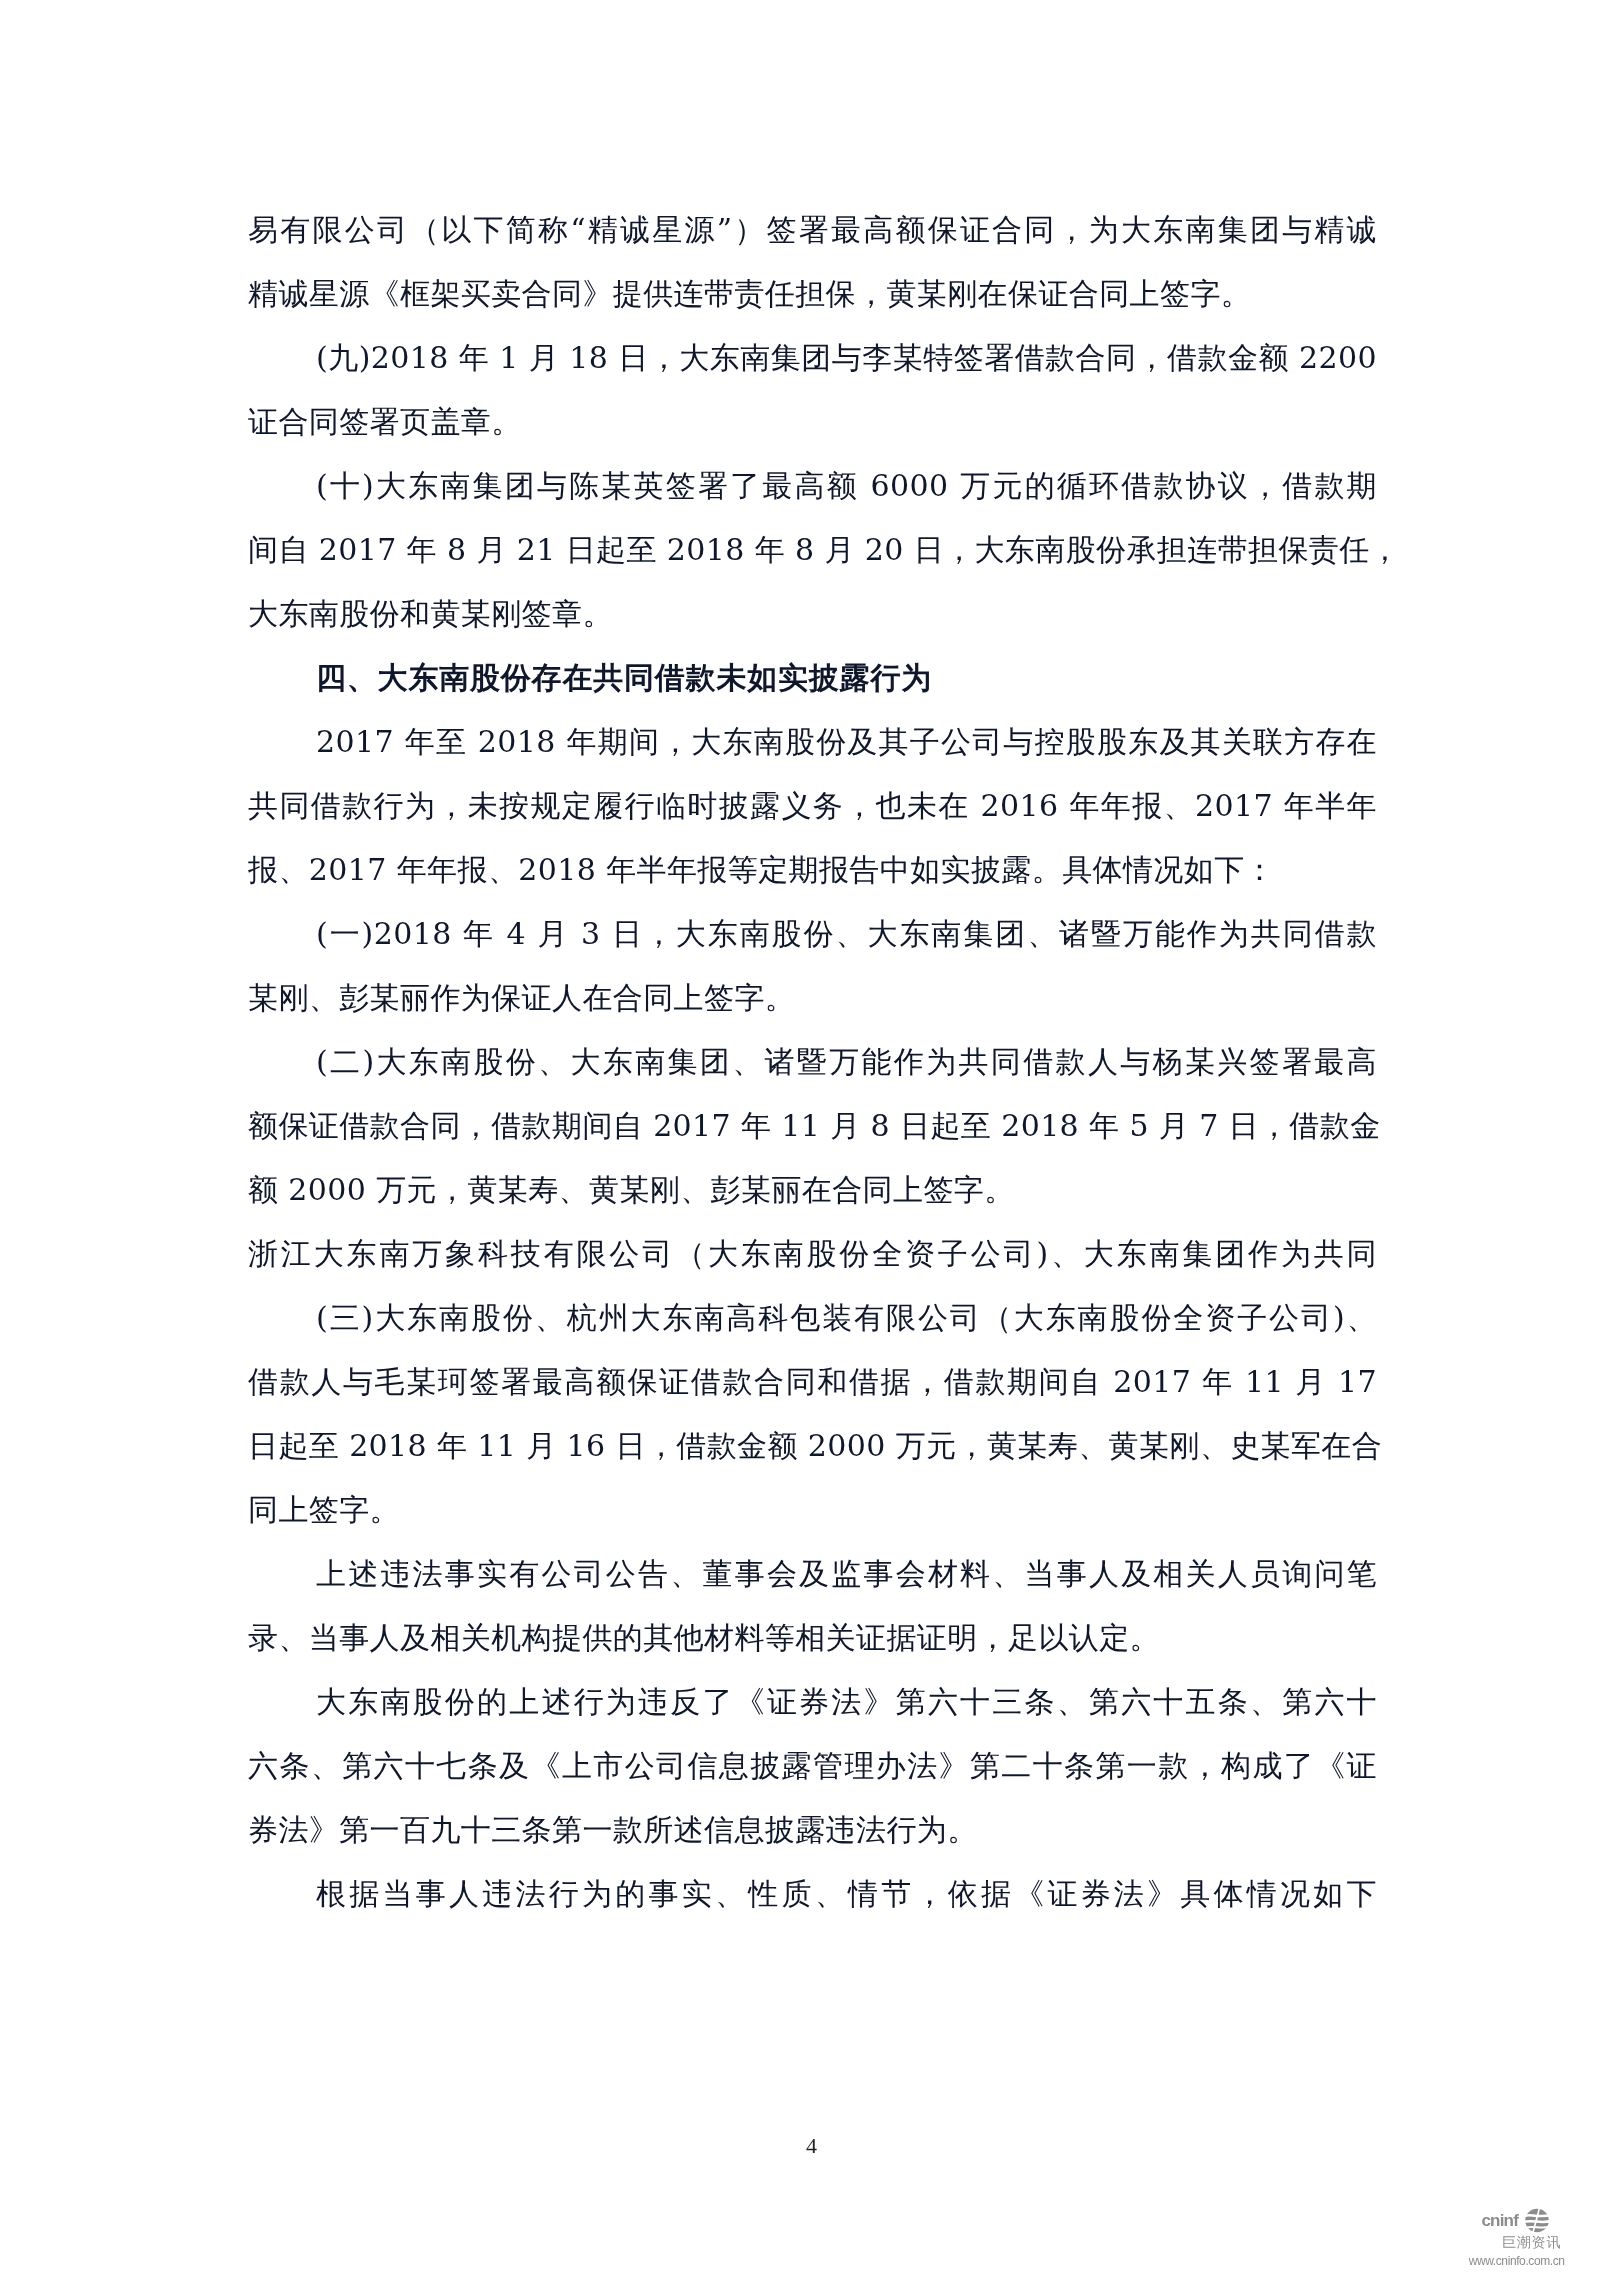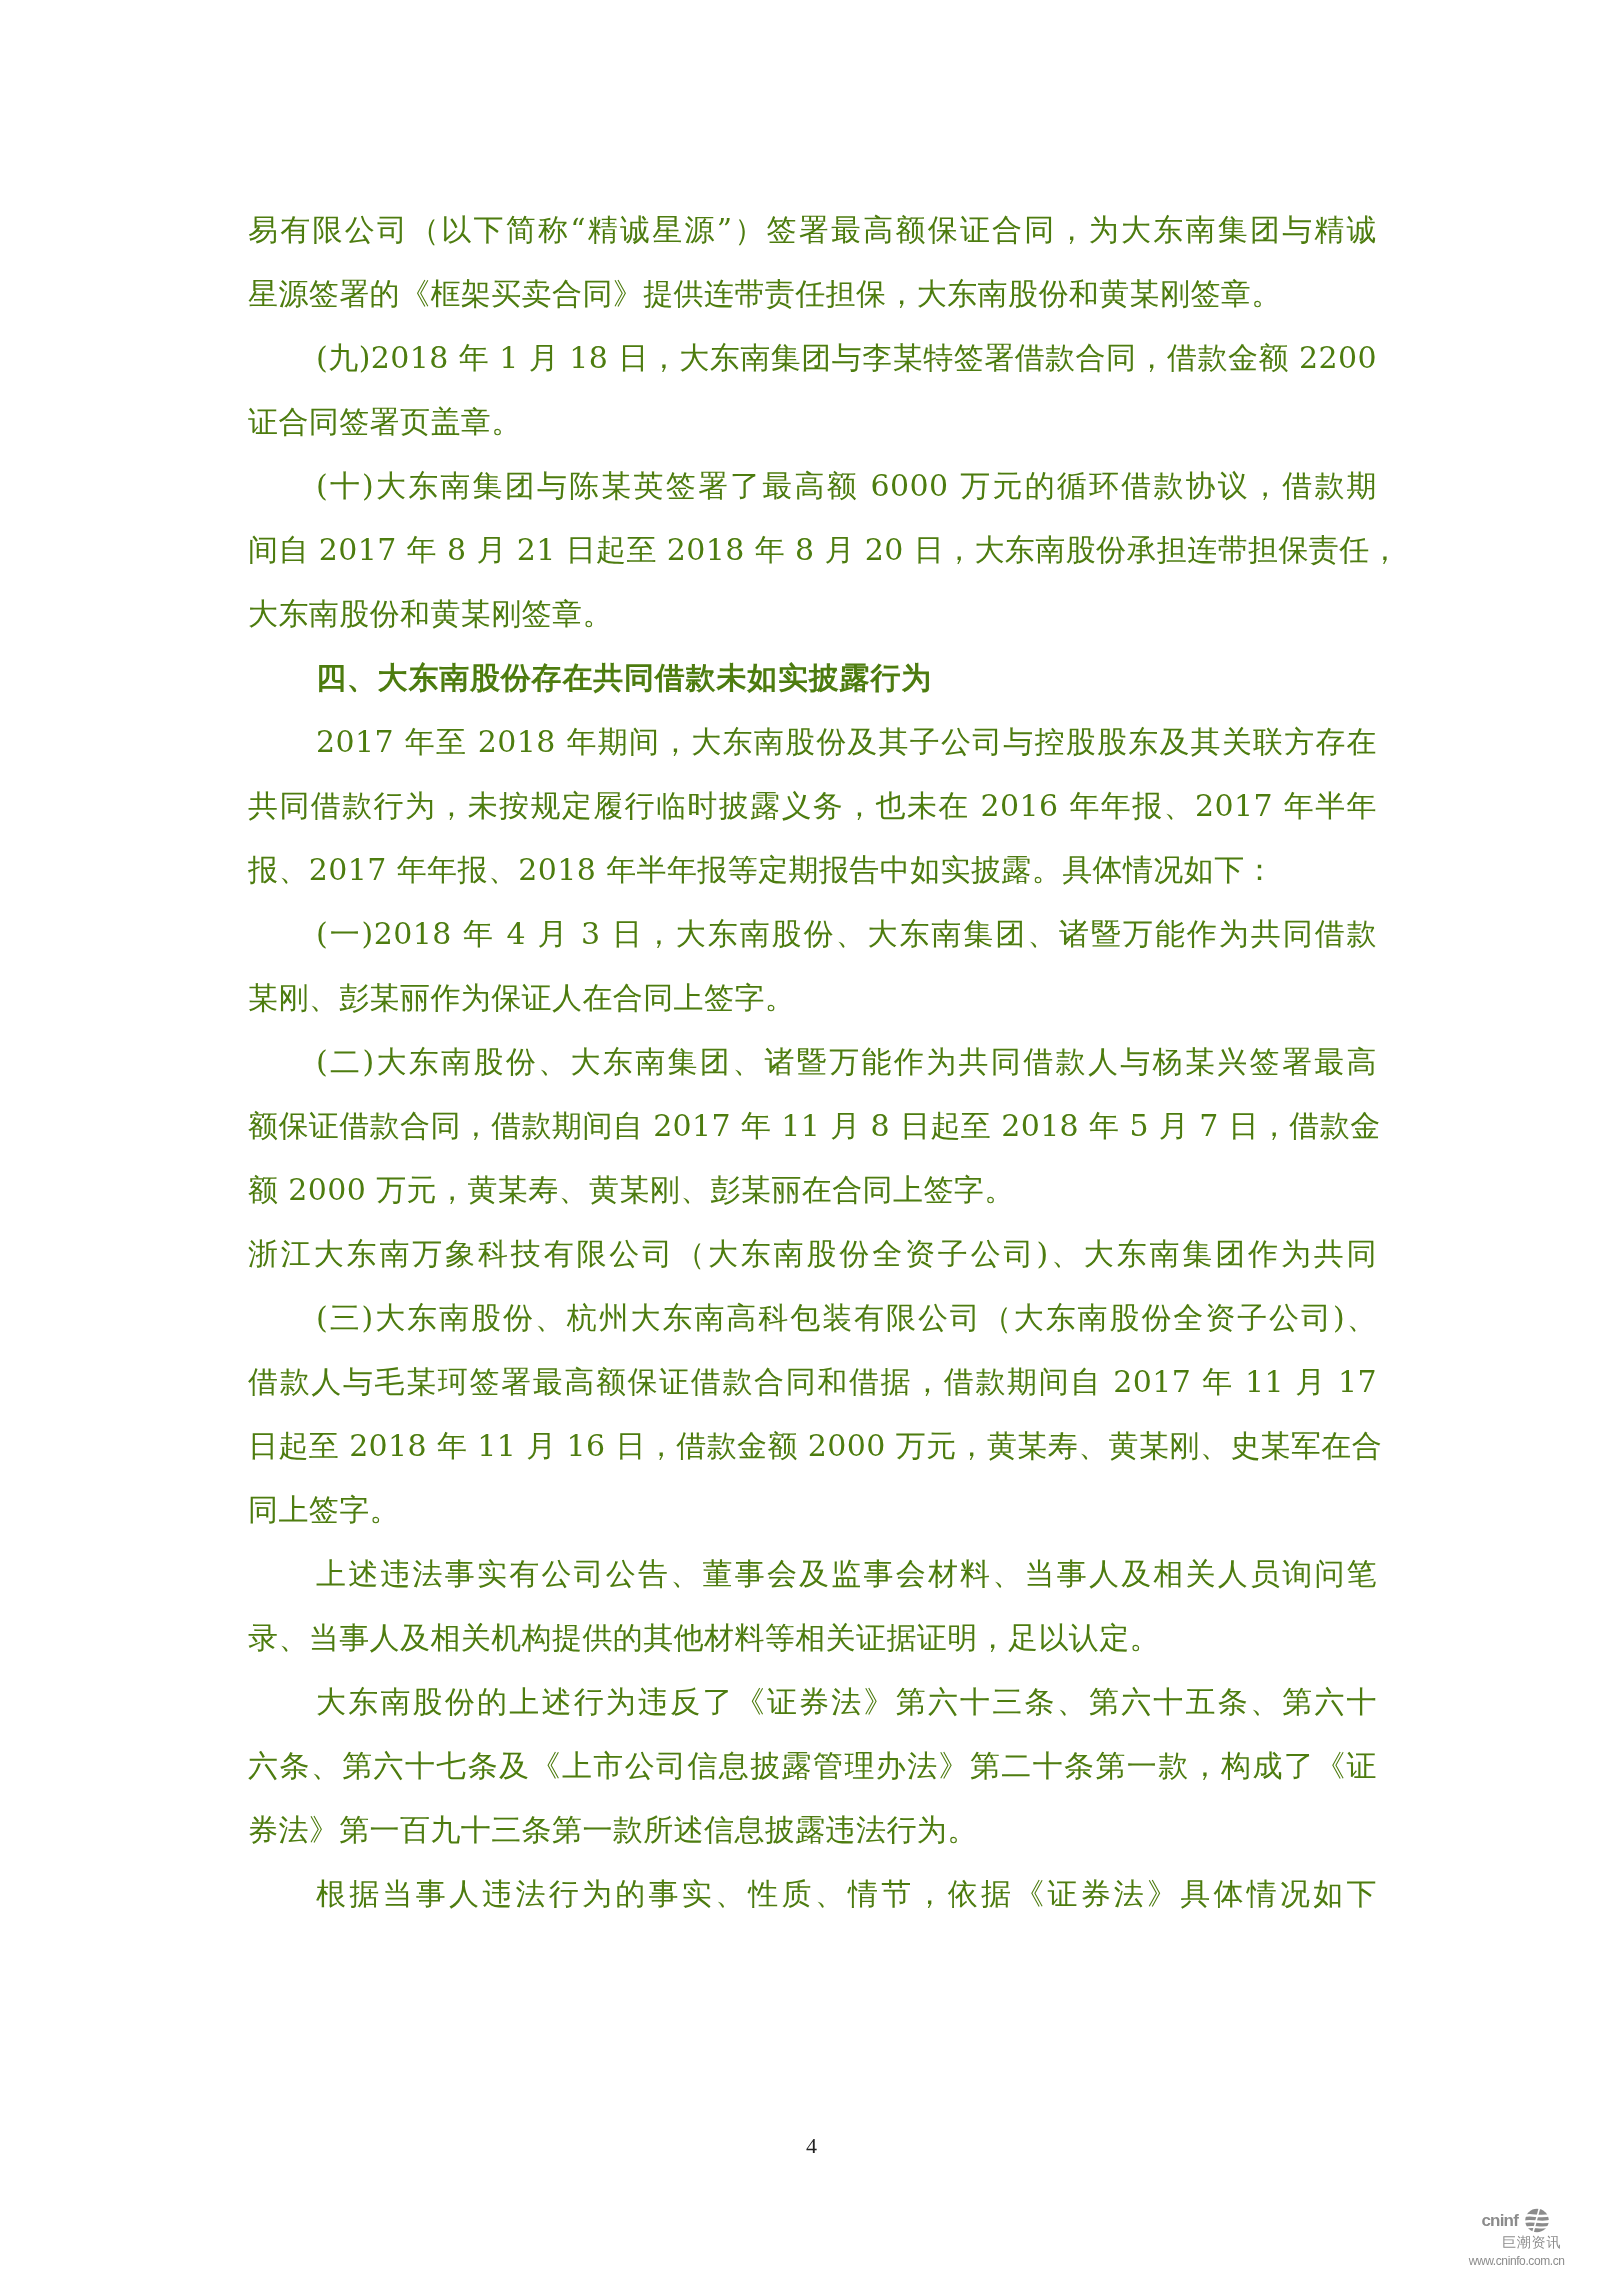--- a/index.html
+++ b/index.html
@@ -1,21 +1,21 @@
 <!DOCTYPE html>
 <html style="font-size:13.5px"><head>
 <meta charset="utf-8">
 <style>
   html, body { margin: 0; padding: 0; background: #ffffff; }
   body { width: 1623px; height: 2295px; position: relative; overflow: hidden; }
   .page { position: absolute; left: 0; top: 0; width: 1623px; height: 2295px; background: #fff; }
   .body-text {
     position: absolute; left: 248px; top: 198px; width: 1129px;
     font-family: "DejaVu Serif", "Liberation Serif", serif;
-    font-size: 30px; color: #4d7c0f; 
+    font-size: 30px; color: #0f172a; 
   }
   .line {
     height: 64px; line-height: 64px; white-space: nowrap;
     text-align: justify; text-align-last: justify;
     letter-spacing: 0.4px;
   }
   .line.last { text-align-last: left; }
   .line.indent { padding-left: 68px; }
   .line.heading {
     font-family: "DejaVu Sans", "Liberation Sans", sans-serif;
@@ -31,21 +31,21 @@
   .logo-globe { width: 32px; height: 27px; margin-left: 2.5px; }
   .logo-cn { position: absolute; left: 35px; top: 34px; font-family: "DejaVu Sans", sans-serif; font-size: 14px; line-height: 14.4px; letter-spacing: 0.8px; }
   .logo-url { position: absolute; left: 1.7px; top: 52px; font-family: "Liberation Sans", "DejaVu Sans", sans-serif; font-size: 12px; line-height: 17px; letter-spacing: -0.4px; }
 </style>
 </head>
 <body>
 
 <div class="page">
   <div class="body-text" id="body-text">
       <div class="line">易有限公司（以下简称“精诚星源”）签署最高额保证合同，为大东南集团与精诚</div>
-      <div class="line last">星源签署的《框架买卖合同》提供连带责任担保，大东南股份和黄某刚签章。</div>
+      <div class="line last">精诚星源《框架买卖合同》提供连带责任担保，黄某刚在保证合同上签字。</div>
       <div class="line indent">(九)2018 年 1 月 18 日，大东南集团与李某特签署借款合同，借款金额 2200</div>
       <div class="line last">证合同签署页盖章。</div>
       <div class="line indent">(十)大东南集团与陈某英签署了最高额 6000 万元的循环借款协议，借款期</div>
       <div class="line">间自 2017 年 8 月 21 日起至 2018 年 8 月 20 日，大东南股份承担连带担保责任，</div>
       <div class="line last">大东南股份和黄某刚签章。</div>
       <div class="line indent heading">四、大东南股份存在共同借款未如实披露行为</div>
       <div class="line indent">2017 年至 2018 年期间，大东南股份及其子公司与控股股东及其关联方存在</div>
       <div class="line">共同借款行为，未按规定履行临时披露义务，也未在 2016 年年报、2017 年半年</div>
       <div class="line last">报、2017 年年报、2018 年半年报等定期报告中如实披露。具体情况如下：</div>
       <div class="line indent">(一)2018 年 4 月 3 日，大东南股份、大东南集团、诸暨万能作为共同借款</div>

